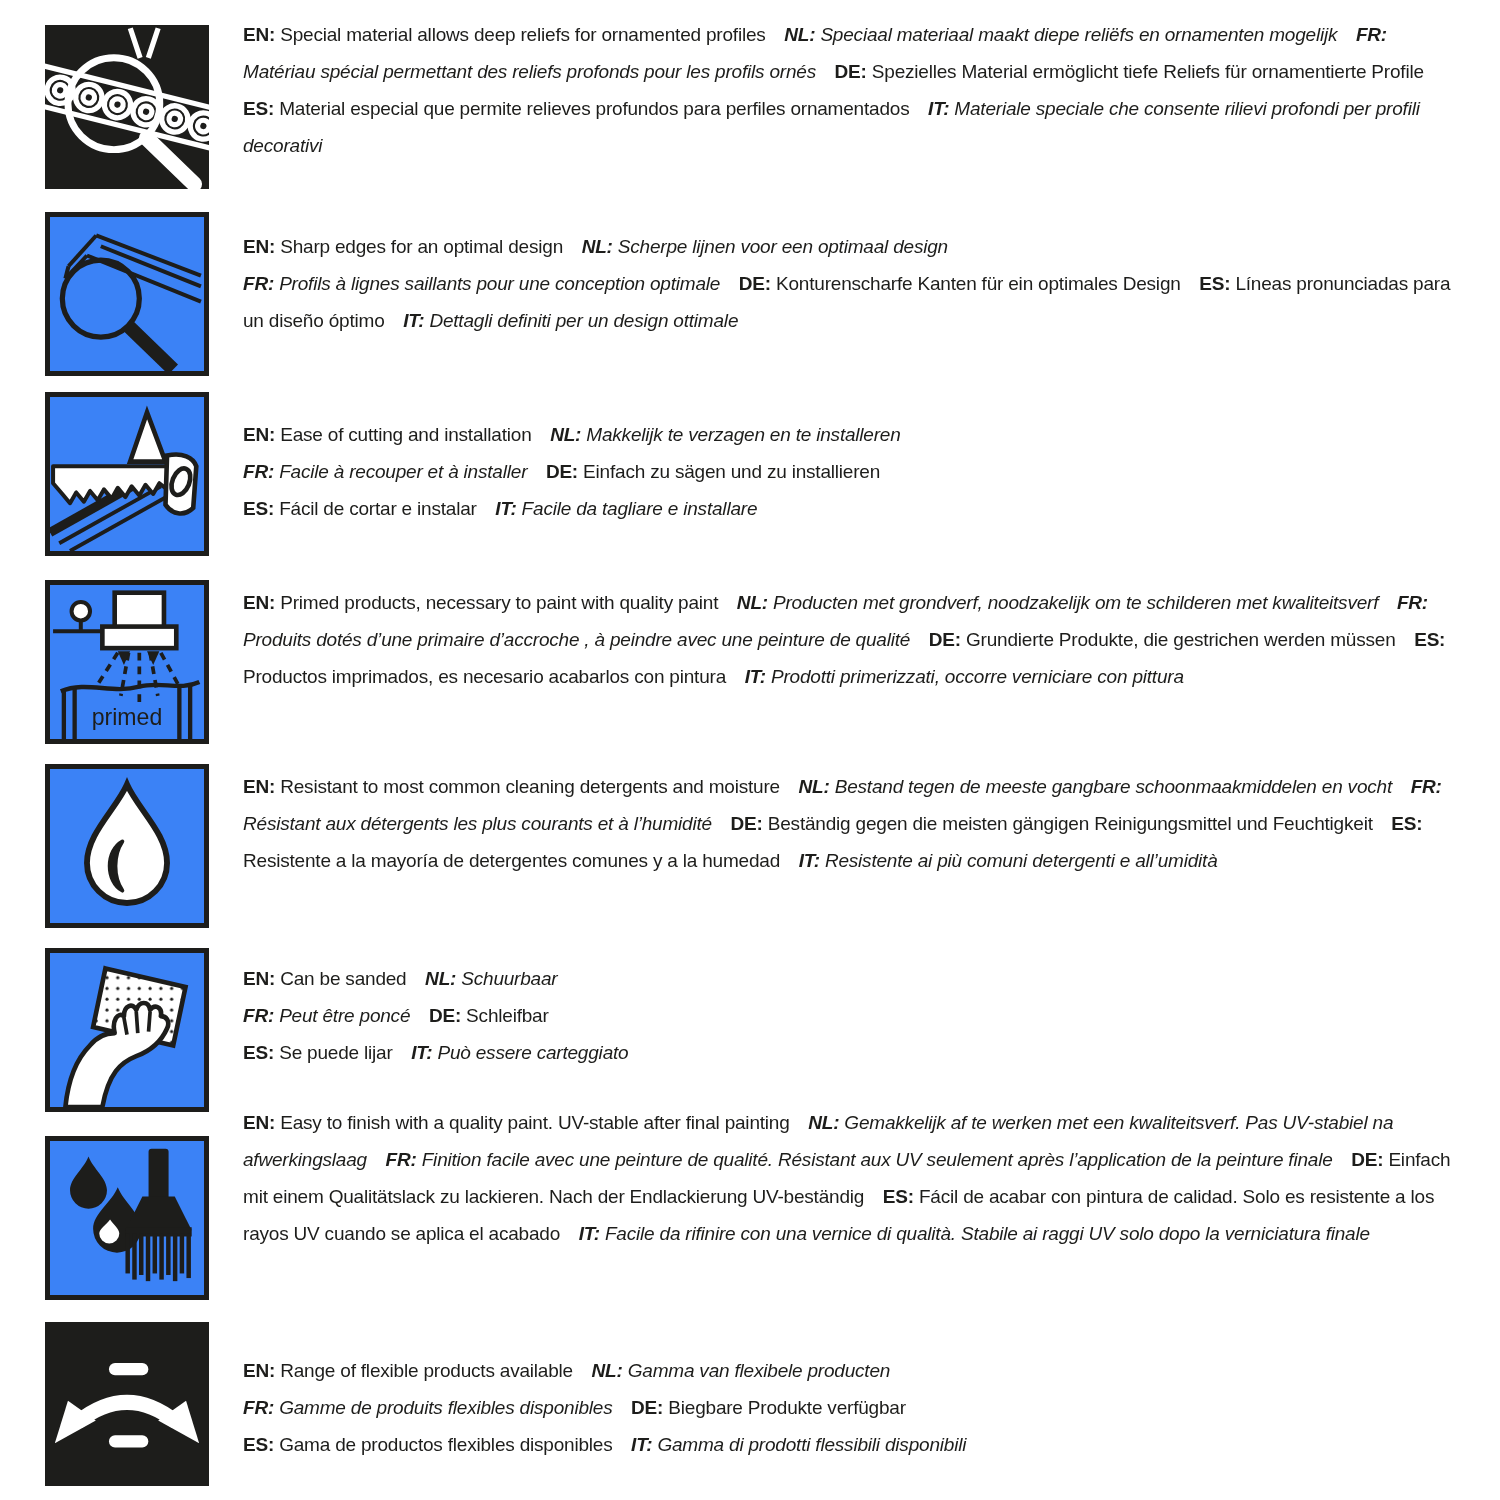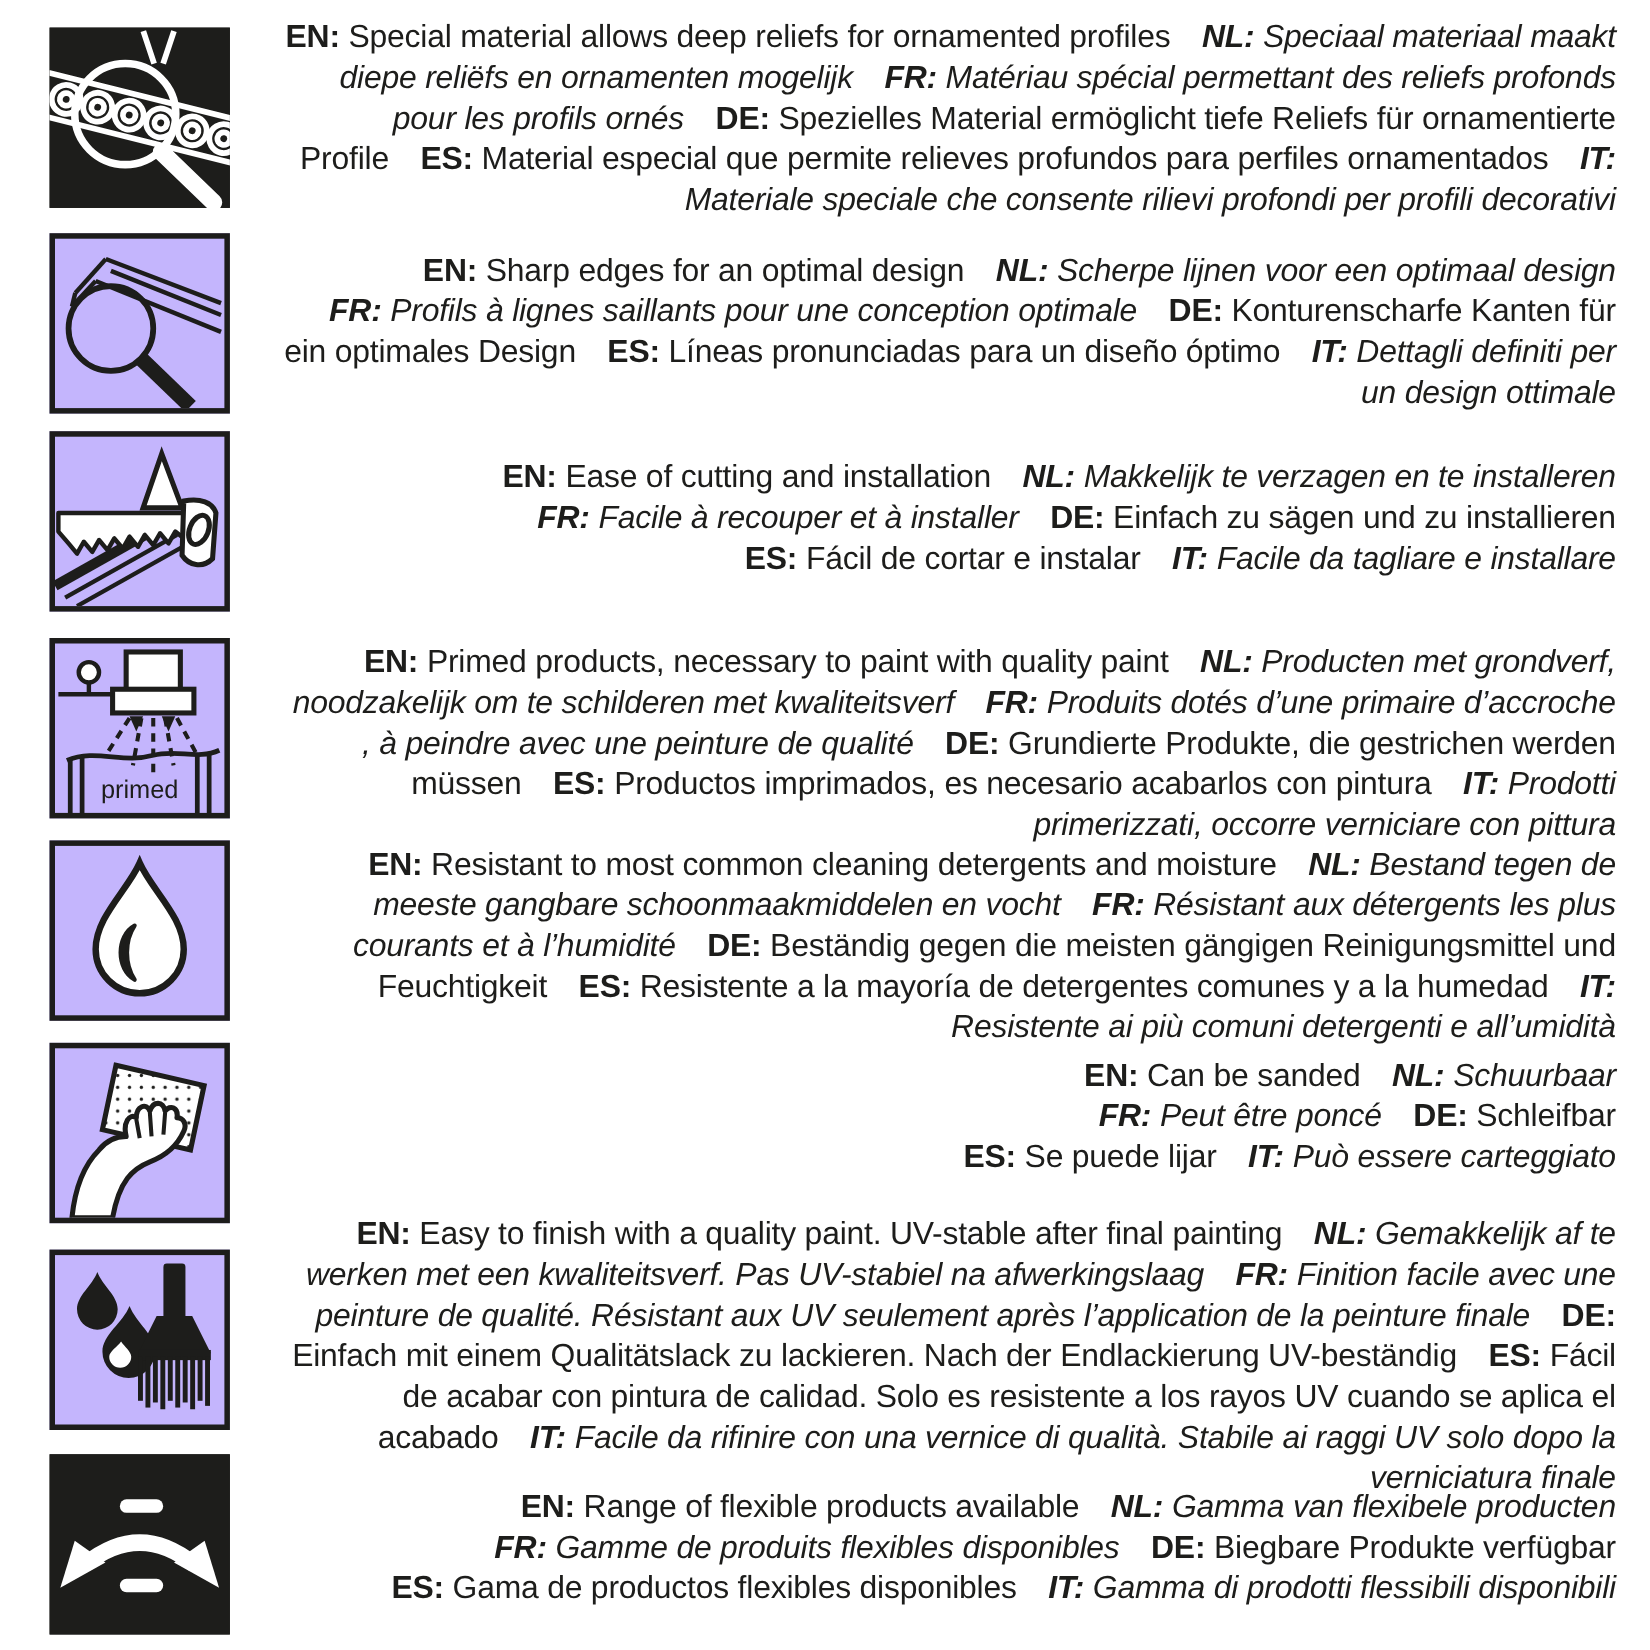--- a/index.html
+++ b/index.html
@@ -5,26 +5,26 @@
   html,body{margin:0;padding:0;}
   body{
     width:1500px;height:1500px;position:relative;overflow:hidden;
     background:#ffffff;
     font-family:"Liberation Sans",sans-serif;
     color:#1d1d1b;
   }
   .icon{
     position:absolute;left:45px;width:164px;height:164px;box-sizing:border-box;
   }
-  .icon.outlined{border:5px solid #1d1d1b;background:#c4b5fd;}
+  .icon.outlined{border:5px solid #1d1d1b;background:#3b82f6;}
   .icon.inverted{background:#1d1d1b;}
   .icon svg{width:100%;height:100%;display:block;}
   .txt{
-    position:absolute;left:254px;width:1215px;margin:0;
-    font-size:29px;line-height:37px;letter-spacing:-0.2px;text-align:right;
+    position:absolute;left:243px;width:1215px;margin:0;
+    font-size:19px;line-height:37px;letter-spacing:-0.2px;
   }
   .seg b{font-weight:700;}
   .seg.it{font-style:italic;}
   
   .i1{top:25px}   .t1{top:16px}
   .i2{top:212px}  .t2{top:228px}
   .i3{top:392px}  .t3{top:416px}
   .i4{top:580px}  .t4{top:584px}
   .i5{top:764px}  .t5{top:768px}
   .i6{top:948px}  .t6{top:960px}

